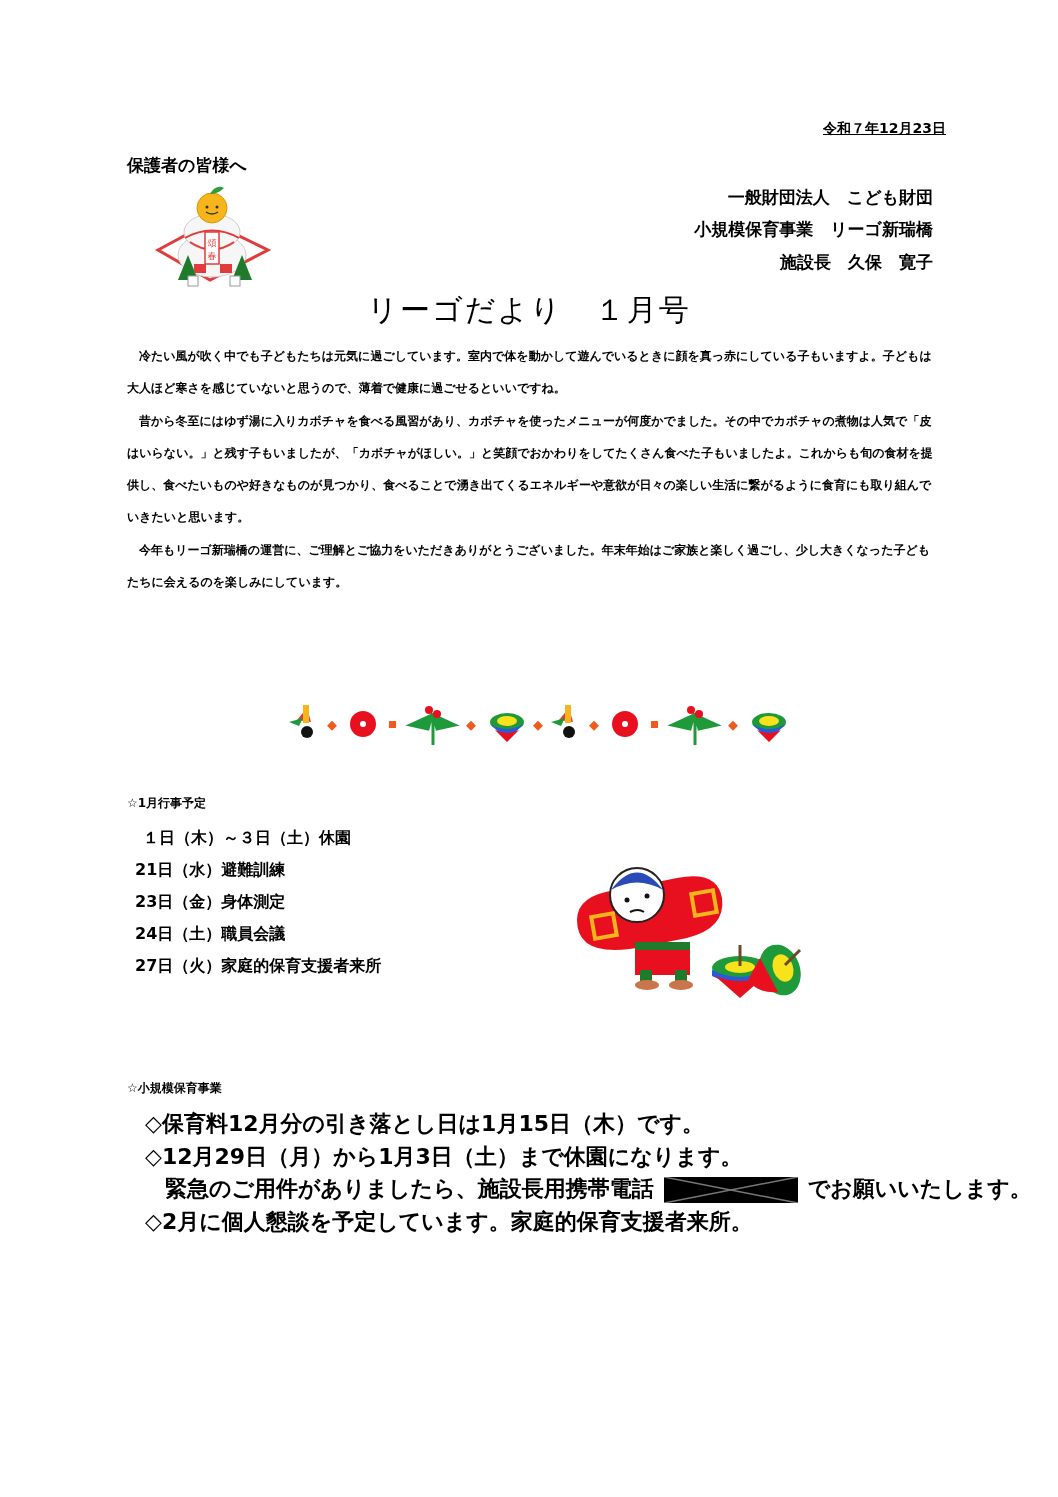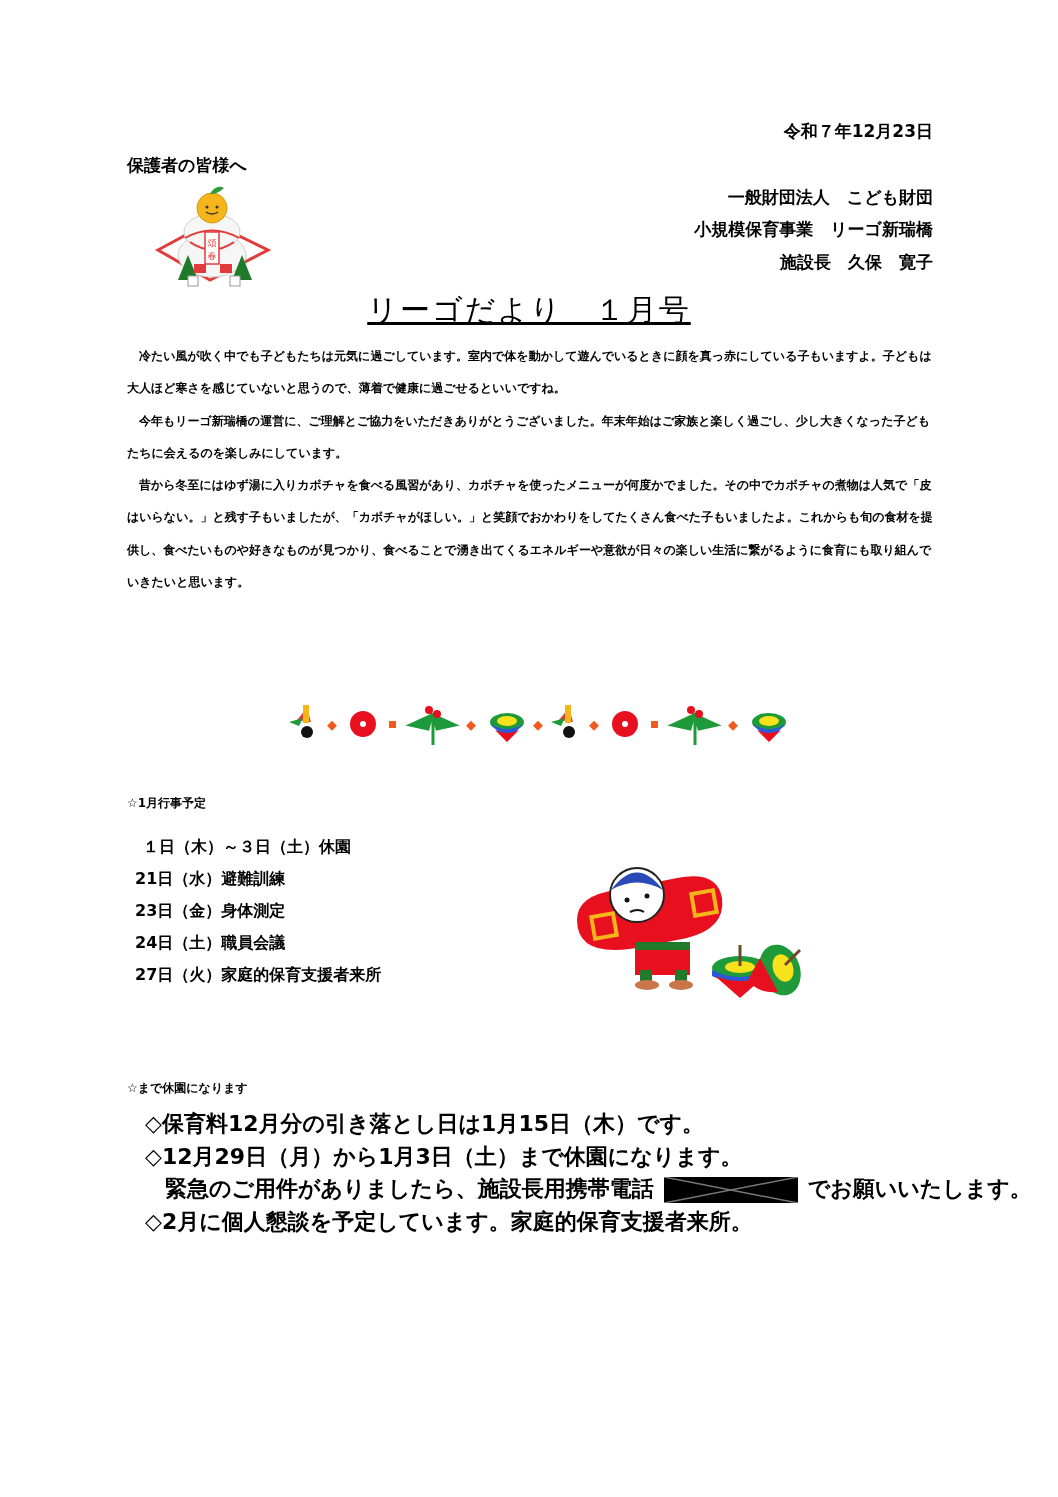--- a/index.html
+++ b/index.html
@@ -1,26 +1,26 @@
 <!DOCTYPE html>
 <html><head>
 <meta charset="utf-8">
 <style>
   html, body { margin: 0; padding: 0; background: #ffffff; }
   body { width: 1058px; height: 1497px; position: relative; overflow: hidden;
          font-family: "DejaVu Sans", "Liberation Sans", sans-serif; color: #000; }
   .abs { position: absolute; }
-  .date { right: 125px; top: 120px; font-size: 17px; font-weight: bold; }
+  .date { right: 112px; top: 120px; font-size: 14px; font-weight: bold; text-decoration: underline; }
   .to { left: 127px; top: 154px; font-size: 17px; font-weight: bold; }
   .org { right: 125px; font-size: 17px; font-weight: bold; text-align: right; }
-  .title { left: 0; width: 1058px; top: 290px; text-align: center; font-size: 30px; letter-spacing: 2px; text-decoration: underline; }
+  .title { left: 0; width: 1058px; top: 290px; text-align: center; font-size: 30px; letter-spacing: 2px; }
   .para { left: 127px; width: 810px; font-size: 12px; font-weight: bold; line-height: 32.3px; }
   .para p { margin: 0; text-indent: 1em; }
   .section-h { left: 127px; font-size: 12px; font-weight: bold; }
-  .sched { left: 135px; font-size: 16px; font-weight: bold; line-height: 32px; margin-top: 9px; }
+  .sched { left: 135px; font-size: 16px; font-weight: bold; line-height: 32px; }
   .notice { left: 145px; font-size: 22px; font-weight: bold; line-height: 32.5px; }
   .redact { display: inline-block; width: 134px; height: 26px; background: #000; vertical-align: middle; margin: 0 10px; position: relative; }
   .redact svg { position: absolute; left: 0; top: 0; }
 </style>
 </head>
 <body>
 
 <div class="abs date">令和７年12月23日</div>
 <div class="abs to">保護者の皆様へ</div>
 <div class="abs org" style="top:186px">一般財団法人　こども財団</div>
@@ -46,22 +46,22 @@
       <rect x="70" y="84" width="12" height="9" fill="#e23b3b"></rect>
     <rect x="38" y="96" width="10" height="10" fill="#fff" stroke="#999"></rect>
       <rect x="80" y="96" width="10" height="10" fill="#fff" stroke="#999"></rect>
   </svg>
 </div>
 
 <div class="abs title">リーゴだより　１月号</div>
 
 <div class="abs para" style="top:340px">
   <p>冷たい風が吹く中でも子どもたちは元気に過ごしています。室内で体を動かして遊んでいるときに顔を真っ赤にしている子もいますよ。子どもは大人ほど寒さを感じていないと思うので、薄着で健康に過ごせるといいですね。</p>
+  <p>昔から冬至にはゆず湯に入りカボチャを食べる風習があり、カボチャを使ったメニューが何度かでました。その中でカボチャの煮物は人気で「皮はいらない。」と残す子もいましたが、「カボチャがほしい。」と笑顔でおかわりをしてたくさん食べた子もいましたよ。これからも旬の食材を提供し、食べたいものや好きなものが見つかり、食べることで湧き出てくるエネルギーや意欲が日々の楽しい生活に繋がるように食育にも取り組んでいきたいと思います。</p>
   <p>今年もリーゴ新瑞橋の運営に、ご理解とご協力をいただきありがとうございました。年末年始はご家族と楽しく過ごし、少し大きくなった子どもたちに会えるのを楽しみにしています。</p>
-  <p>昔から冬至にはゆず湯に入りカボチャを食べる風習があり、カボチャを使ったメニューが何度かでました。その中でカボチャの煮物は人気で「皮はいらない。」と残す子もいましたが、「カボチャがほしい。」と笑顔でおかわりをしてたくさん食べた子もいましたよ。これからも旬の食材を提供し、食べたいものや好きなものが見つかり、食べることで湧き出てくるエネルギーや意欲が日々の楽しい生活に繋がるように食育にも取り組んでいきたいと思います。</p>
 </div>
 
 <div class="abs" style="left:285px;top:700px;width:520px;height:50px">
   <svg width="520" height="50" viewBox="0 0 520 50">
     <g id="set">
       <path d="M12,20 l10,-12 l4,14z" fill="#e23b3b"></path>
         <rect x="18" y="5" width="6" height="18" fill="#f7b51c"></rect>
         <path d="M4,22 l14,-4 l-4,8z" fill="#1f9a3b"></path>
       <circle cx="22" cy="32" r="6" fill="#111"></circle>
       <rect x="44" y="22" width="7" height="7" fill="#f05a1e" transform="rotate(45 47 25)"></rect>
@@ -112,21 +112,21 @@
     <path d="M137,120 q28,14 56,0 l0,6 q-28,14 -56,0z" fill="#2a5ad8"></path>
       <path d="M140,126 q25,10 50,0 l-25,22z" fill="#e8101e"></path>
     <line x1="165" y1="95" x2="165" y2="116" stroke="#6b4a2a" stroke-width="3"></line>
     <ellipse cx="205" cy="120" rx="20" ry="26" fill="#1f9a3b" transform="rotate(-20 205 120)"></ellipse>
     <ellipse cx="208" cy="118" rx="10" ry="14" fill="#f7e21c" transform="rotate(-20 208 118)"></ellipse>
     <path d="M185,108 l-12,22 q10,14 30,12z" fill="#e8101e"></path>
     <line x1="210" y1="115" x2="225" y2="100" stroke="#6b4a2a" stroke-width="3"></line>
   </svg>
 </div>
 
-<div class="abs section-h" style="top:1080px">☆まで休園になります</div>
+<div class="abs section-h" style="top:1080px">☆小規模保育事業</div>
 <div class="abs notice" style="top:1108px">
   <div>◇保育料12月分の引き落とし日は1月15日（木）です。</div>
   <div>◇12月29日（月）から1月3日（土）まで休園になります。</div>
   <div style="padding-left:20px">
     <span>緊急のご用件がありましたら、施設長用携帯電話</span><span class="redact"><svg width="134" height="26">
           <line x1="0" y1="0" x2="134" y2="26" stroke="#777" stroke-width="1.5"></line>
           <line x1="0" y1="26" x2="134" y2="0" stroke="#777" stroke-width="1.5"></line>
         </svg></span><span>でお願いいたします。</span>
   </div>
   <div>◇2月に個人懇談を予定しています。家庭的保育支援者来所。</div>

